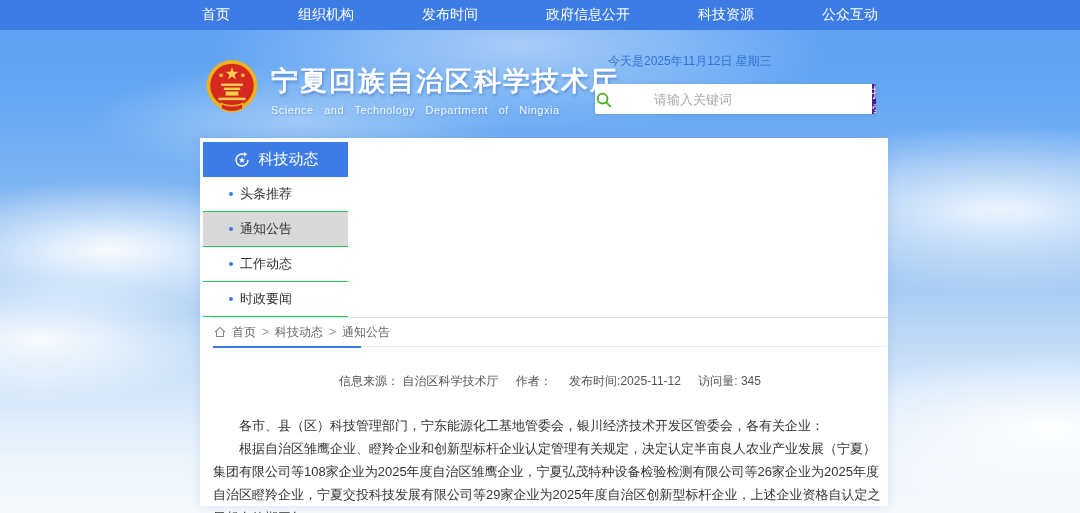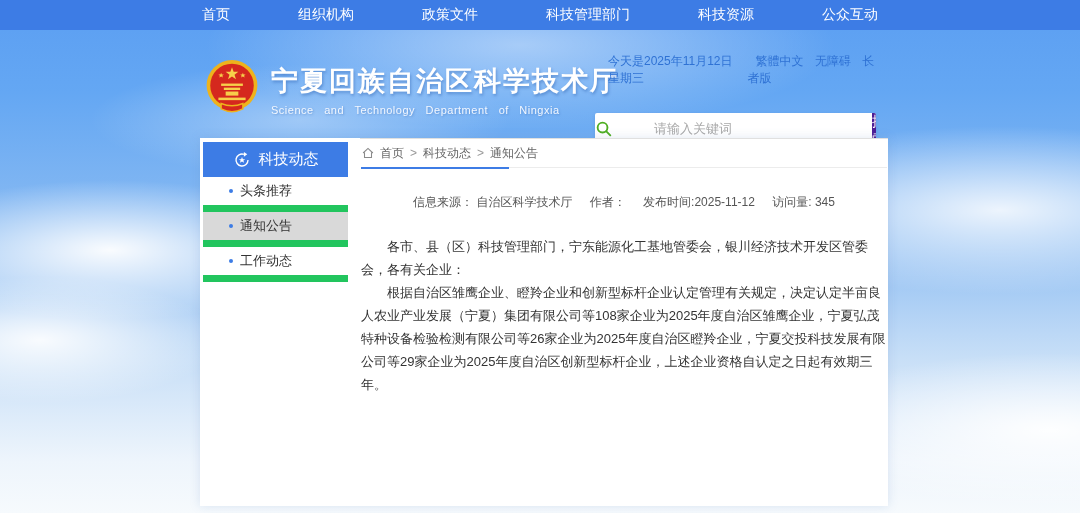--- a/index.html
+++ b/index.html
@@ -24,35 +24,35 @@
   .brand { position:absolute; left:203px; top:58px; display:flex; align-items:center; }
   .emblem { width:58px; height:62px; flex:0 0 auto; }
   .brand-text { margin-left:10px; }
   .site-title { color:#fff; font-size:27px; font-weight:bold; letter-spacing:2px;
                 text-shadow:1px 2px 3px rgba(40,90,170,.45); }
   .site-sub { color:#f2f7ff; font-size:11px; letter-spacing:.5px; word-spacing:7px; margin-top:5px;
               text-shadow:1px 1px 2px rgba(40,90,170,.35); }
   .header-right { position:absolute; left:595px; top:53px; width:281px; }
   .date-row { display:flex; justify-content:space-between; font-size:12px; color:#2f72d4;margin-left:13px; }
   .date-links span { margin-left:8px; cursor:pointer; }
-  .search-bar { margin-top:26px; height:30px; display:flex; background:#fff; border-radius:2px; overflow:hidden;
+  .search-bar { margin-top:14px; height:30px; display:flex; background:#fff; border-radius:2px; overflow:hidden;
                 box-shadow:0 1px 3px rgba(60,110,180,.25);gap:42px; }
   .search-icon { width:30px; display:flex; align-items:center; justify-content:center; }
   .search-input { flex:1; border:none; outline:none; font-size:13px; color:#333; font-family:inherit; }
   .search-input::placeholder { color:#a9a9a9; }
   .search-btn { width:58px; background:#4c1d95; color:#fff; font-size:14px; border:none; cursor:pointer; font-family:inherit; }
   
   .wrapper { position:absolute; left:200px; top:138px; width:688px; height:368px; background:#fff;
-             box-shadow:0 0 10px rgba(90,130,190,.18); display:flex; }
+             box-shadow:0 0 10px rgba(90,130,190,.18); display:flex;flex-direction:column; }
   .sidebar { width:145px; margin:4px 0 0 3px; flex:0 0 auto; }
   .side-head { height:35px; background:#3d7ce5; color:#fff; display:flex; align-items:center;
                justify-content:center; gap:8px; font-size:15px; }
   .side-head svg { width:18px; height:18px; }
   .menu-item { height:35px; display:flex; align-items:center; padding-left:26px; font-size:13px;
-               color:#333; border-bottom:7px solid #22c55e; cursor:pointer; position:relative; }
+               color:#333; border-bottom:1px solid #22c55e; cursor:pointer; position:relative; }
   .menu-item .dot { width:4px; height:4px; background:#3d7ce5; border-radius:50%; margin-right:7px; flex:0 0 auto; }
   .menu-item.active { background:#d9d9d9; }
   
   .main { flex:1; margin-left:12px; padding:0 1px; border-top:1px solid #e0e0e0; }
   .crumb-row { height:29px; display:flex; align-items:center; font-size:12px; color:#666;
                border-bottom:1px solid #ececec; position:relative; }
   .crumb-row .accent { position:absolute; left:0; bottom:-2px; width:148px; height:2px; background:#3d7ce5; }
   .crumb-row svg { width:14px; height:14px; margin-right:5px; }
   .crumb-row .sep { margin:0 6px; color:#999; }
   .crumb-link { cursor:pointer; }
@@ -63,22 +63,22 @@
   .body-text p { text-indent:2em; text-align:left; }
 </style>
 </head>
 <body>
 
 <div class="page">
 
   <div class="topnav">
     <span class="nav-item">首页</span>
     <span class="nav-item">组织机构</span>
-    <span class="nav-item">政策文件</span>
-    <span class="nav-item">科技管理部门</span>
+    <span class="nav-item">发布时间</span>
+    <span class="nav-item">政府信息公开</span>
     <span class="nav-item">科技资源</span>
     <span class="nav-item">公众互动</span>
   </div>
 
   <div class="brand">
     <svg class="emblem" viewBox="0 0 64 68">
       <circle cx="32" cy="30" r="28" fill="#eeb31c"></circle>
       <circle cx="32" cy="30" r="24" fill="#d5281e"></circle>
       <polygon fill="#f7cf4a" points="32,10 33.8,15 39,15 34.8,18.2 36.4,23.2 32,20.2 27.6,23.2 29.2,18.2 25,15 30.2,15"></polygon>
       <polygon fill="#f7cf4a" points="20,16 20.8,18 23,18 21.3,19.3 22,21.4 20,20.1 18,21.4 18.7,19.3 17,18 19.2,18"></polygon>
@@ -91,25 +91,20 @@
     </svg>
     <div class="brand-text">
       <div class="site-title">宁夏回族自治区科学技术厅</div>
       <div class="site-sub">Science and Technology Department of Ningxia</div>
     </div>
   </div>
 
   <div class="header-right">
     <div class="date-row">
       <span>今天是2025年11月12日 星期三</span>
-      <span class="date-links">
-        <span>繁體中文</span>
-        <span>无障碍</span>
-        <span>长者版</span>
-      </span>
     </div>
     <div class="search-bar">
       <span class="search-icon">
         <svg width="17" height="17" viewBox="0 0 18 18" fill="none">
           <circle cx="8" cy="8" r="5.2" stroke="#4fae22" stroke-width="2"></circle>
           <line x1="12" y1="12" x2="16.2" y2="16.2" stroke="#4fae22" stroke-width="2" stroke-linecap="round"></line>
         </svg>
       </span>
       <input class="search-input" type="text" placeholder="请输入关键词" style="">
       <button class="search-btn">搜索</button>
@@ -132,20 +127,24 @@
         <span>头条推荐</span>
       </div>
       <div class="menu-item active">
         <span class="dot"></span>
         <span>通知公告</span>
       </div>
       <div class="menu-item">
         <span class="dot"></span>
         <span>工作动态</span>
       </div>
+      <div class="menu-item">
+        <span class="dot"></span>
+        <span>时政要闻</span>
+      </div>
     </div>
 
     <div class="main">
       <div class="crumb-row">
         <svg viewBox="0 0 20 20" fill="none">
           <path d="M3 10 L10 3.5 L17 10" stroke="#8a8a8a" stroke-width="1.5" fill="none"></path>
           <path d="M5 9 V16.5 H15 V9" stroke="#8a8a8a" stroke-width="1.5" fill="none"></path>
         </svg>
         <span class="crumb-link">首页</span>
         <span class="sep">&gt;</span>

